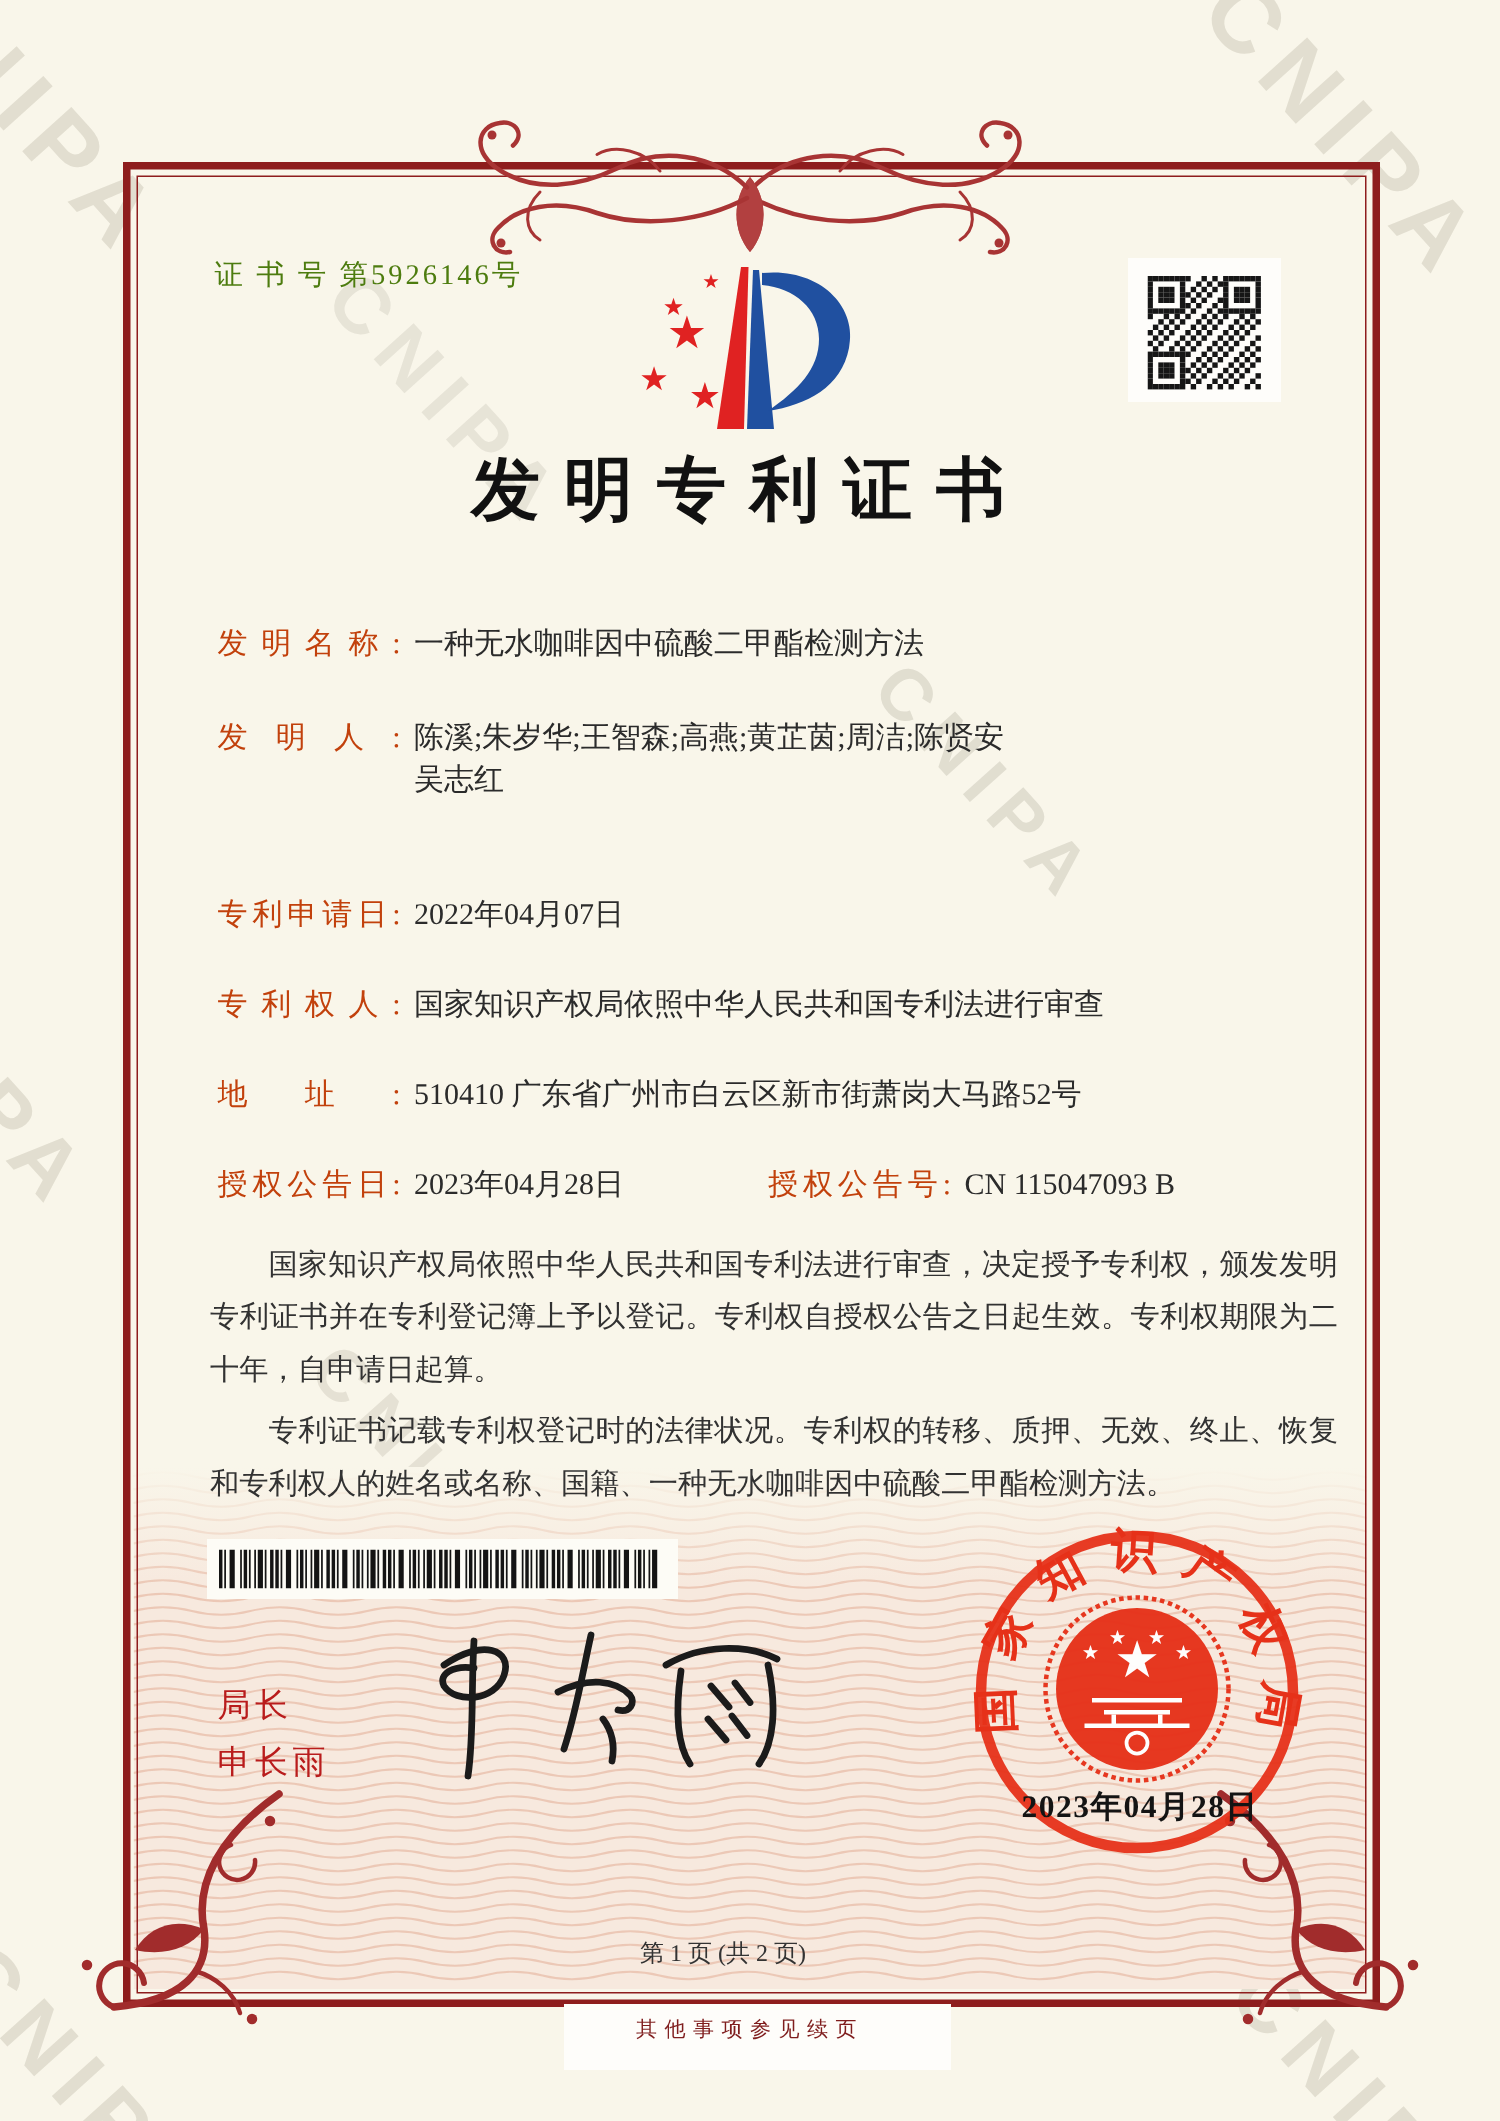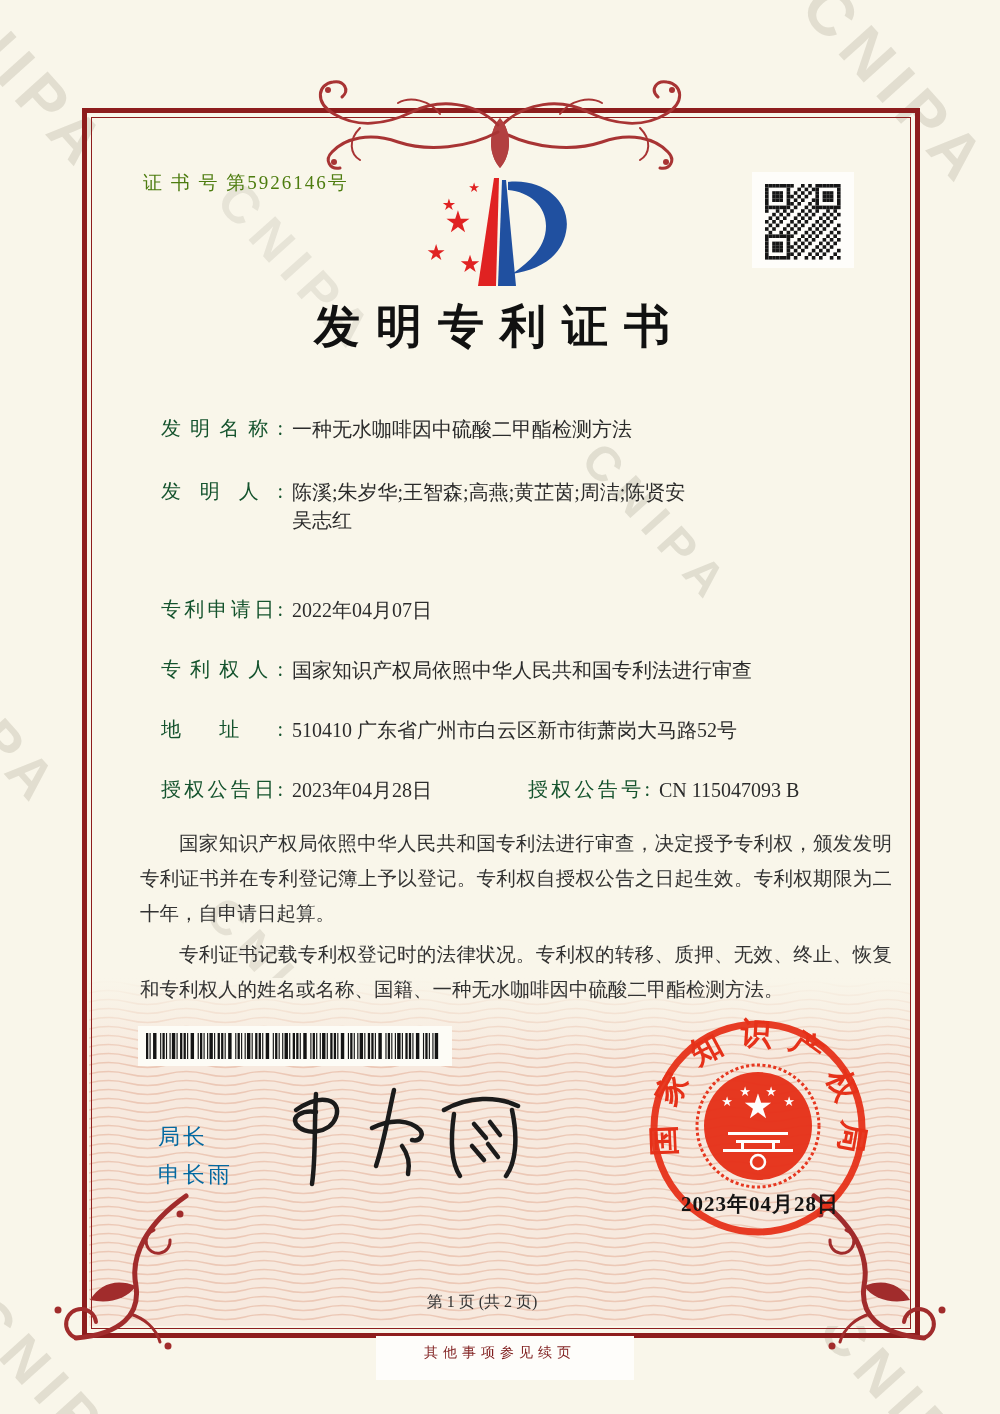--- a/index.html
+++ b/index.html
@@ -20,28 +20,28 @@
   .band-fade{position:absolute;left:89px;top:978px;width:822px;height:80px;
          background:linear-gradient(#f9f6ea,rgba(249,246,234,0));}
   .patch{position:absolute;background:#fefdfa;}
   
   .certno{position:absolute;left:143px;top:170px;font-size:19px;letter-spacing:2px;color:#4d7c0f;}
   .title{position:absolute;left:0;top:296px;width:1000px;text-align:center;
          font-size:46px;font-weight:bold;letter-spacing:16px;color:#111;}
   
   .frow{position:absolute;left:145px;font-size:20px;color:#2b2b2b;}
   .flabel{display:inline-block;width:122px;text-align:justify;text-align-last:justify;
-          vertical-align:top;color:#14532d;margin-left:16px;}
+          vertical-align:top;color:#c2410c;}
   .fval{display:inline-block;margin-left:9px;vertical-align:top;max-width:620px;line-height:28px;}
   
   .legal{position:absolute;left:140px;top:826px;width:752px;font-size:19.5px;
          line-height:35px;text-align:justify;color:#323232;}
   .legal p{margin:0 0 6px 0;text-indent:2em;}
   
-  .officer{position:absolute;left:158px;font-size:22px;letter-spacing:3px;color:#0369a1;text-align:right;}
+  .officer{position:absolute;left:145px;font-size:22px;letter-spacing:3px;color:#b91c1c;text-align:right;}
   .pageno{position:absolute;left:0;top:1292px;width:964px;text-align:center;font-size:16px;color:#333;}
   .note{position:absolute;left:0;top:1344px;width:1000px;text-align:center;
         font-size:14px;letter-spacing:5px;color:#7f1d1d;}
   .sealdate{position:absolute;left:660px;top:1190px;width:200px;text-align:center;
         font-size:21px;font-weight:bold;color:#141414;letter-spacing:1px;}
   svg{display:block;}
 </style>
 </head>
 <body>
 

